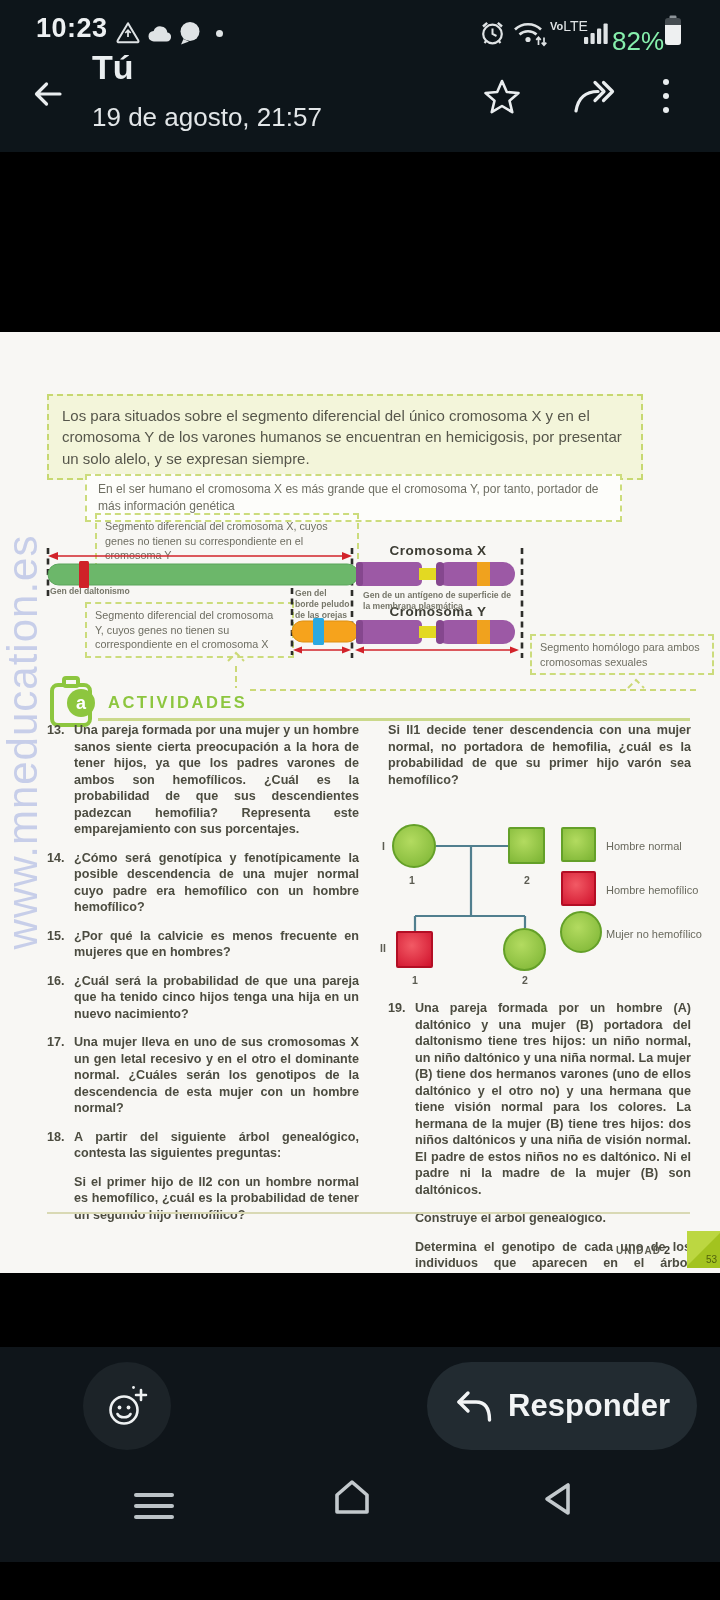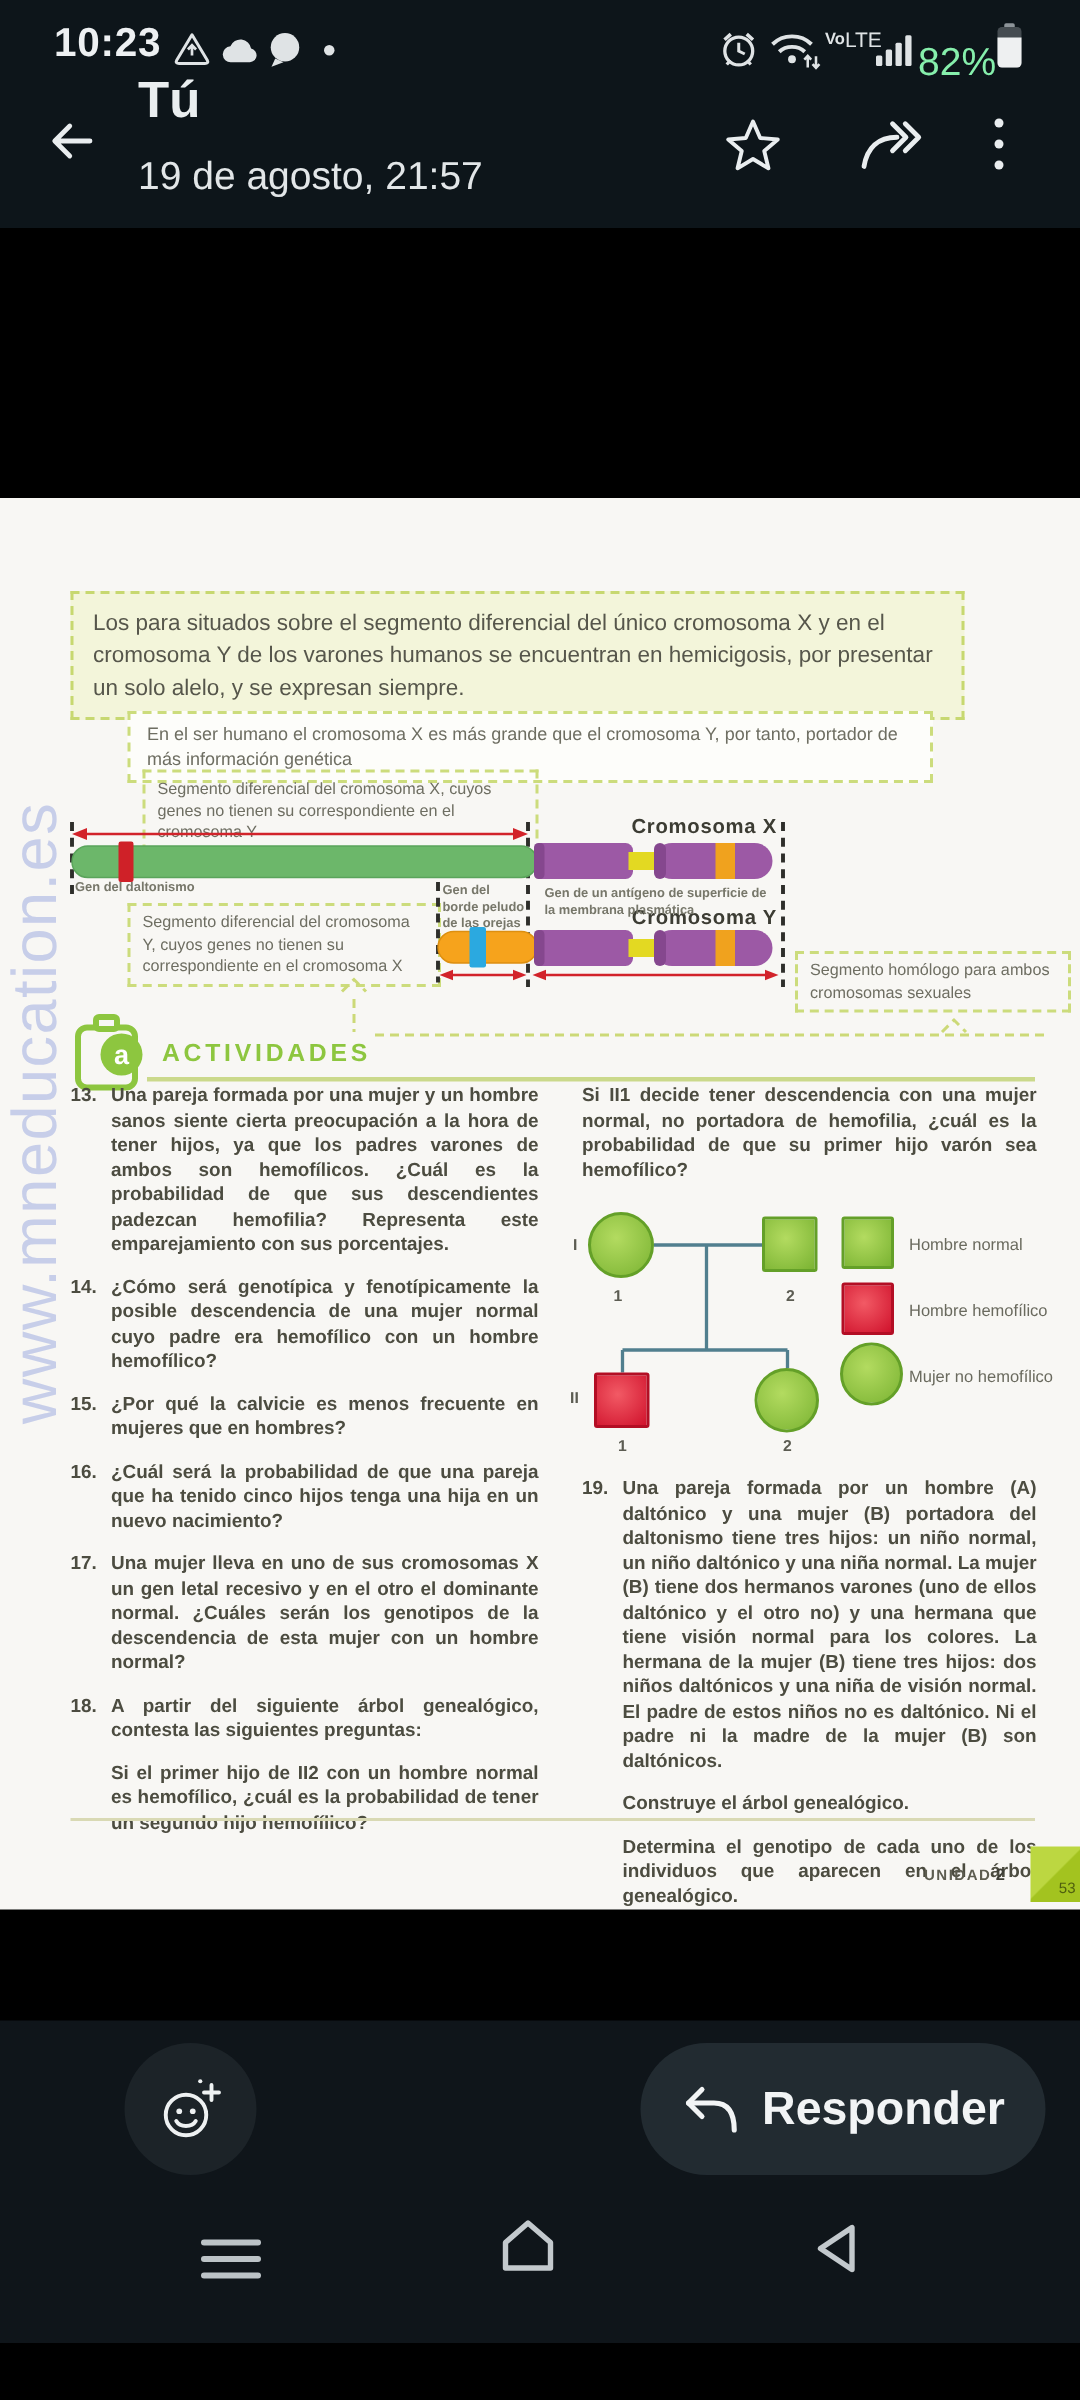--- a/index.html
+++ b/index.html
@@ -33,21 +33,21 @@
       padding:5px 11px;font-size:12px;line-height:1.4;color:#6e6e62;background:#fdfdfa}
   .dashbox{position:absolute;border:2px dashed #ccdc7c;color:#6e6e62;font-size:10.8px;
       line-height:1.35;padding:4px 8px}
   #box-xseg{left:95px;top:181px;width:264px}
   #box-yseg{left:85px;top:270px;width:209px}
   #box-homo{left:530px;top:302px;width:184px}
   .genlabel{position:absolute;font-size:8.6px;font-weight:700;color:#77776a;line-height:1.3}
   #gen-dal{left:50px;top:254px}
   #gen-borde{left:295px;top:256px;width:56px}
   #gen-anti{left:363px;top:258px;width:150px}
-  .cromlabel{position:absolute;width:160px;text-align:right;font-weight:700;font-size:13.5px;
+  .cromlabel{position:absolute;width:160px;text-align:center;font-weight:700;font-size:13.5px;
       color:#3c3c33;letter-spacing:.5px}
   #crom-x{left:358px;top:211px}
   #crom-y{left:358px;top:272px}
   .vdash{stroke:#2e2e2a;stroke-width:2.6;stroke-dasharray:6 4.5}
   .redln{stroke:#d2232a;stroke-width:1.6}
   .redfill{fill:#d2232a}
   .paledash{stroke:#ccd977;stroke-width:2;stroke-dasharray:6 4;fill:none}
 
   
   #act-icon{position:absolute;left:50px;top:344px;width:48px;height:52px}
@@ -274,21 +274,21 @@
         <span class="qt">Una mujer lleva en uno de sus cromosomas X un gen letal recesivo y en el otro el dominante normal. ¿Cuáles serán los genotipos de la descendencia de esta mujer con un hombre normal?</span>
       </div>
       <div class="q">
         <span class="qn">18.</span>
         <span class="qt">A partir del siguiente árbol genealógico, contesta las siguientes preguntas:</span>
       </div>
       <div class="qsub">Si el primer hijo de II2 con un hombre normal es hemofílico, ¿cuál es la probabilidad de tener un segundo hijo hemofílico?</div>
     </div>
 
     <div class="qcol" id="col-right">
-      <div style="margin-bottom:10px">Si II1 decide tener descendencia con una mujer normal, no portadora de hemofilia, ¿cuál es la probabilidad de que su primer hijo varón sea hemofílico?</div>
+      <div style="margin-bottom:26px">Si II1 decide tener descendencia con una mujer normal, no portadora de hemofilia, ¿cuál es la probabilidad de que su primer hijo varón sea hemofílico?</div>
 
       <div class="ped">
         <svg width="332" height="176" viewBox="0 0 332 176" style="position:absolute;left:0;top:0">
           <path d="M58 32 H148 M93 32 V102 M37 102 H147 M37 102 V117 M147 102 V114" stroke="#517f8e" stroke-width="2.2" fill="none"></path>
         </svg>
         <span class="plabel" style="left:4px;top:24px">I</span>
         <span class="pshape pcirc" style="left:14px;top:10px;width:44px;height:44px"></span>
         <span class="plabel" style="left:31px;top:58px">1</span>
         <span class="pshape psq" style="left:130px;top:13px;width:37px;height:37px"></span>
         <span class="plabel" style="left:146px;top:58px">2</span>

